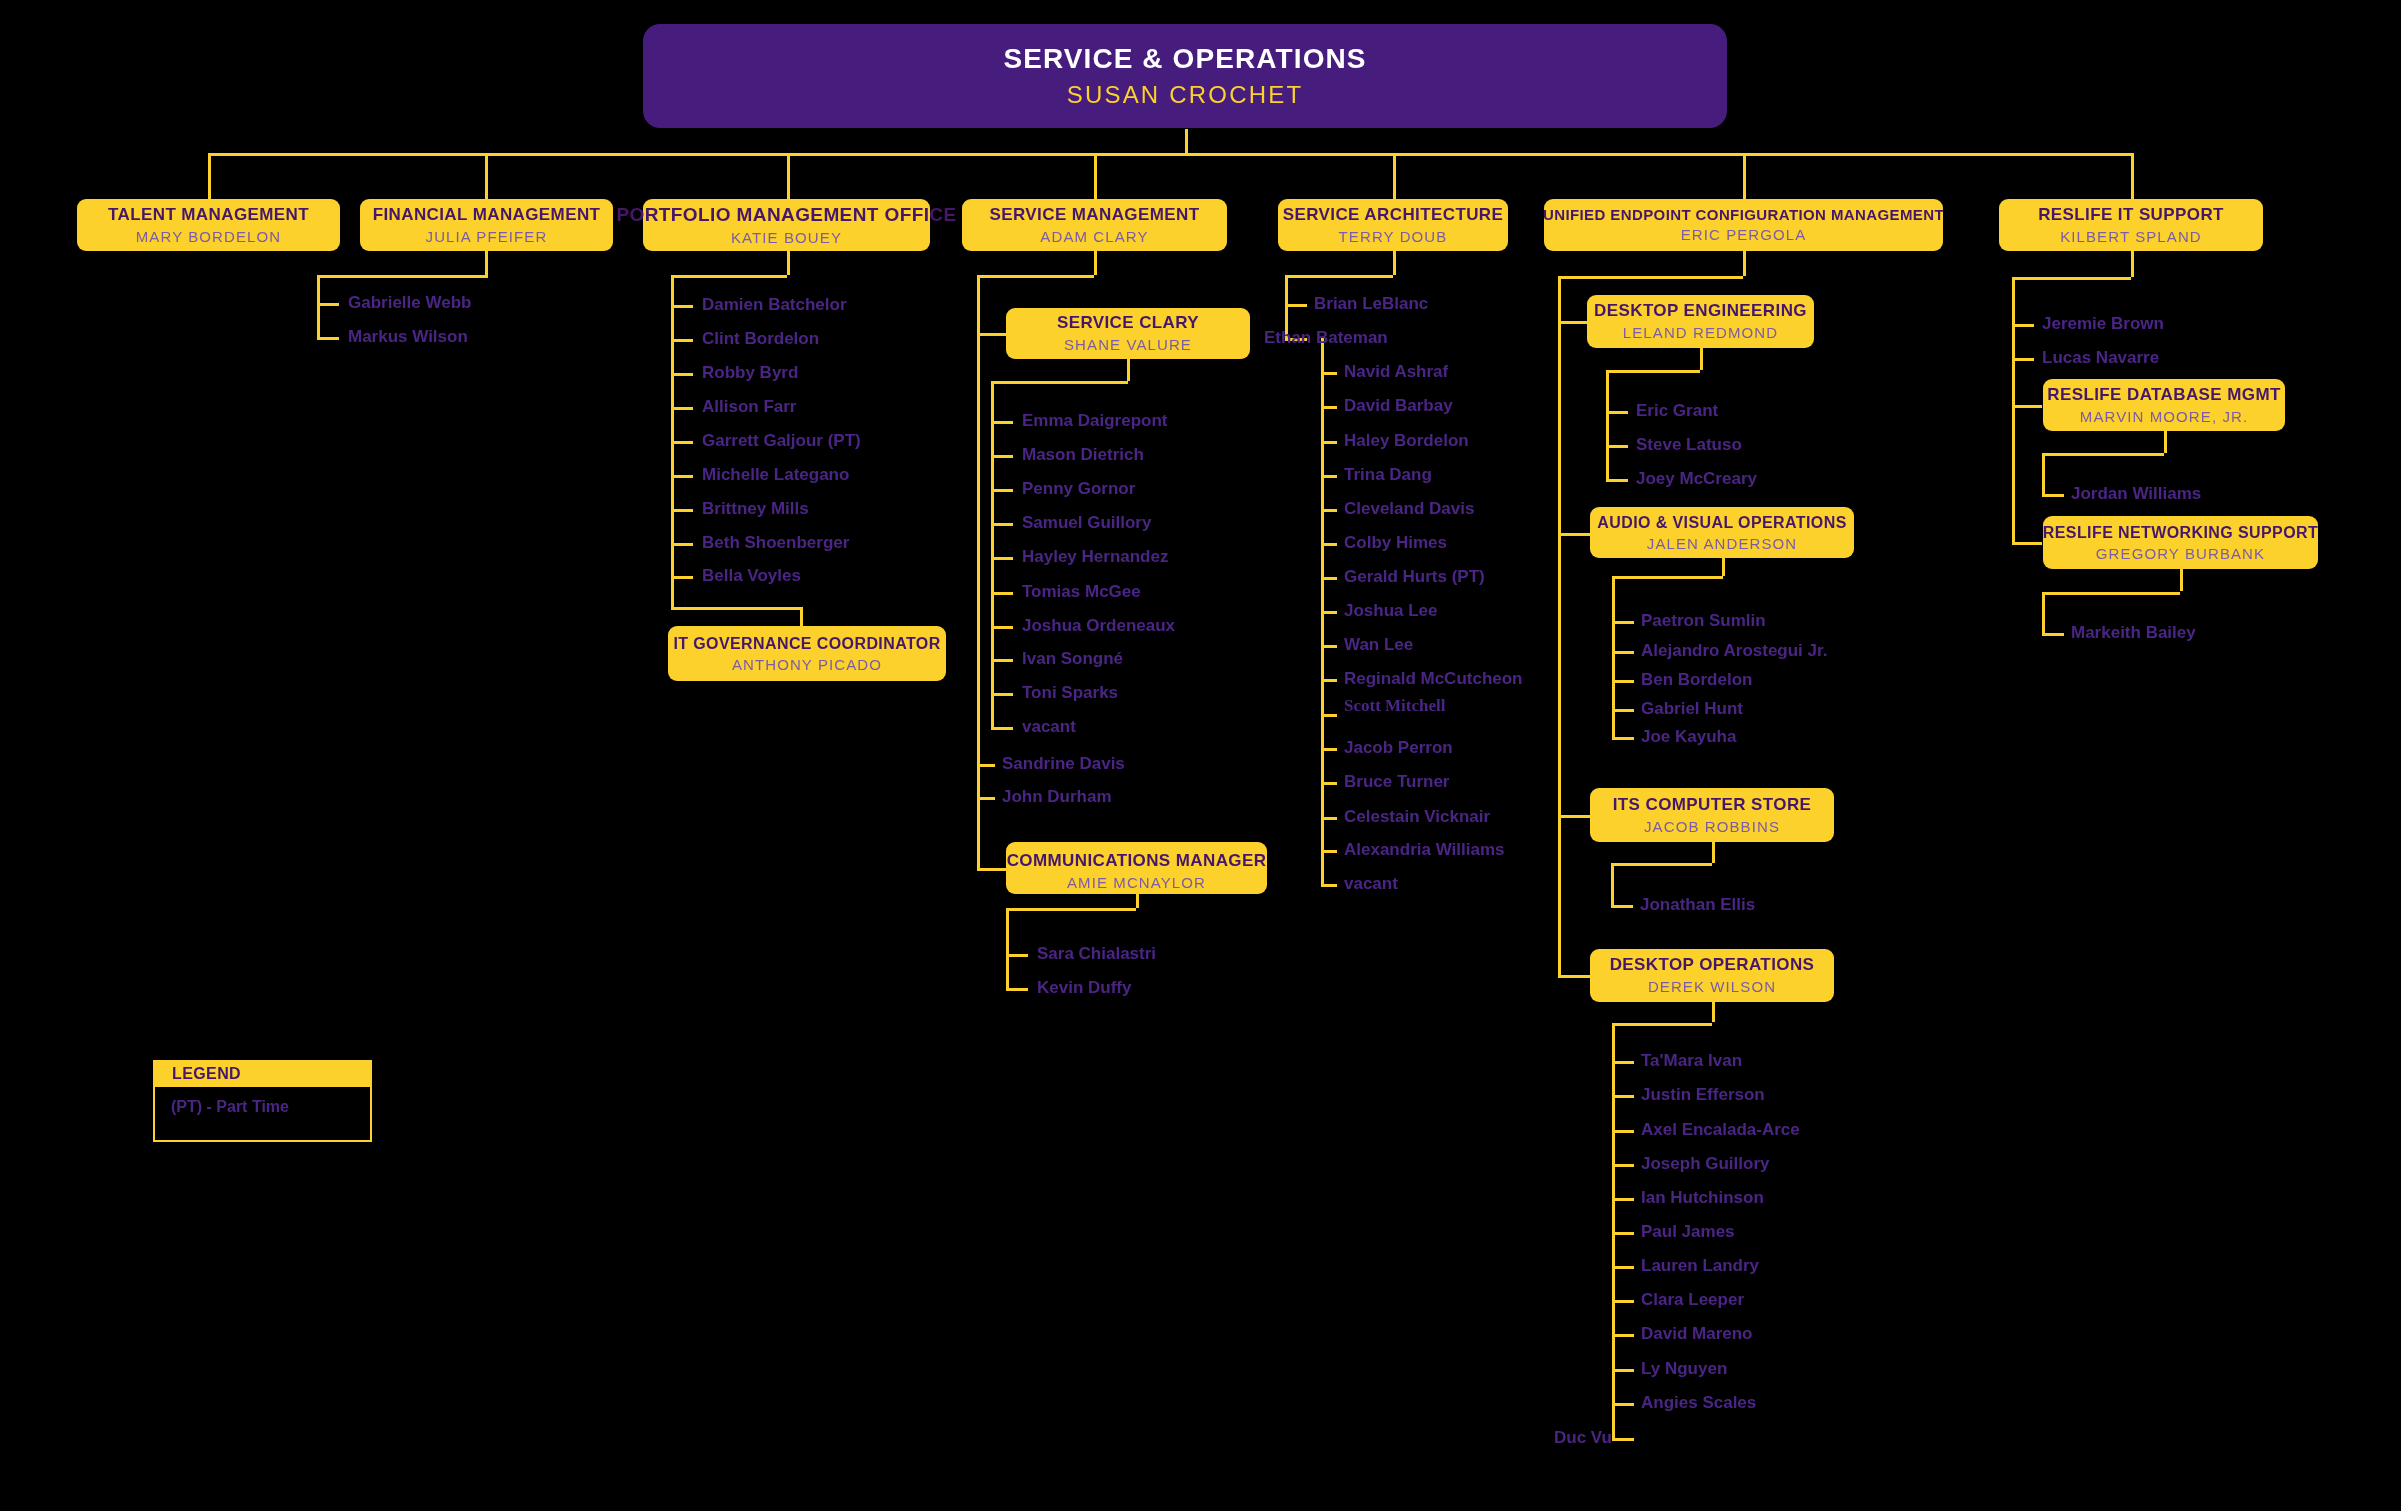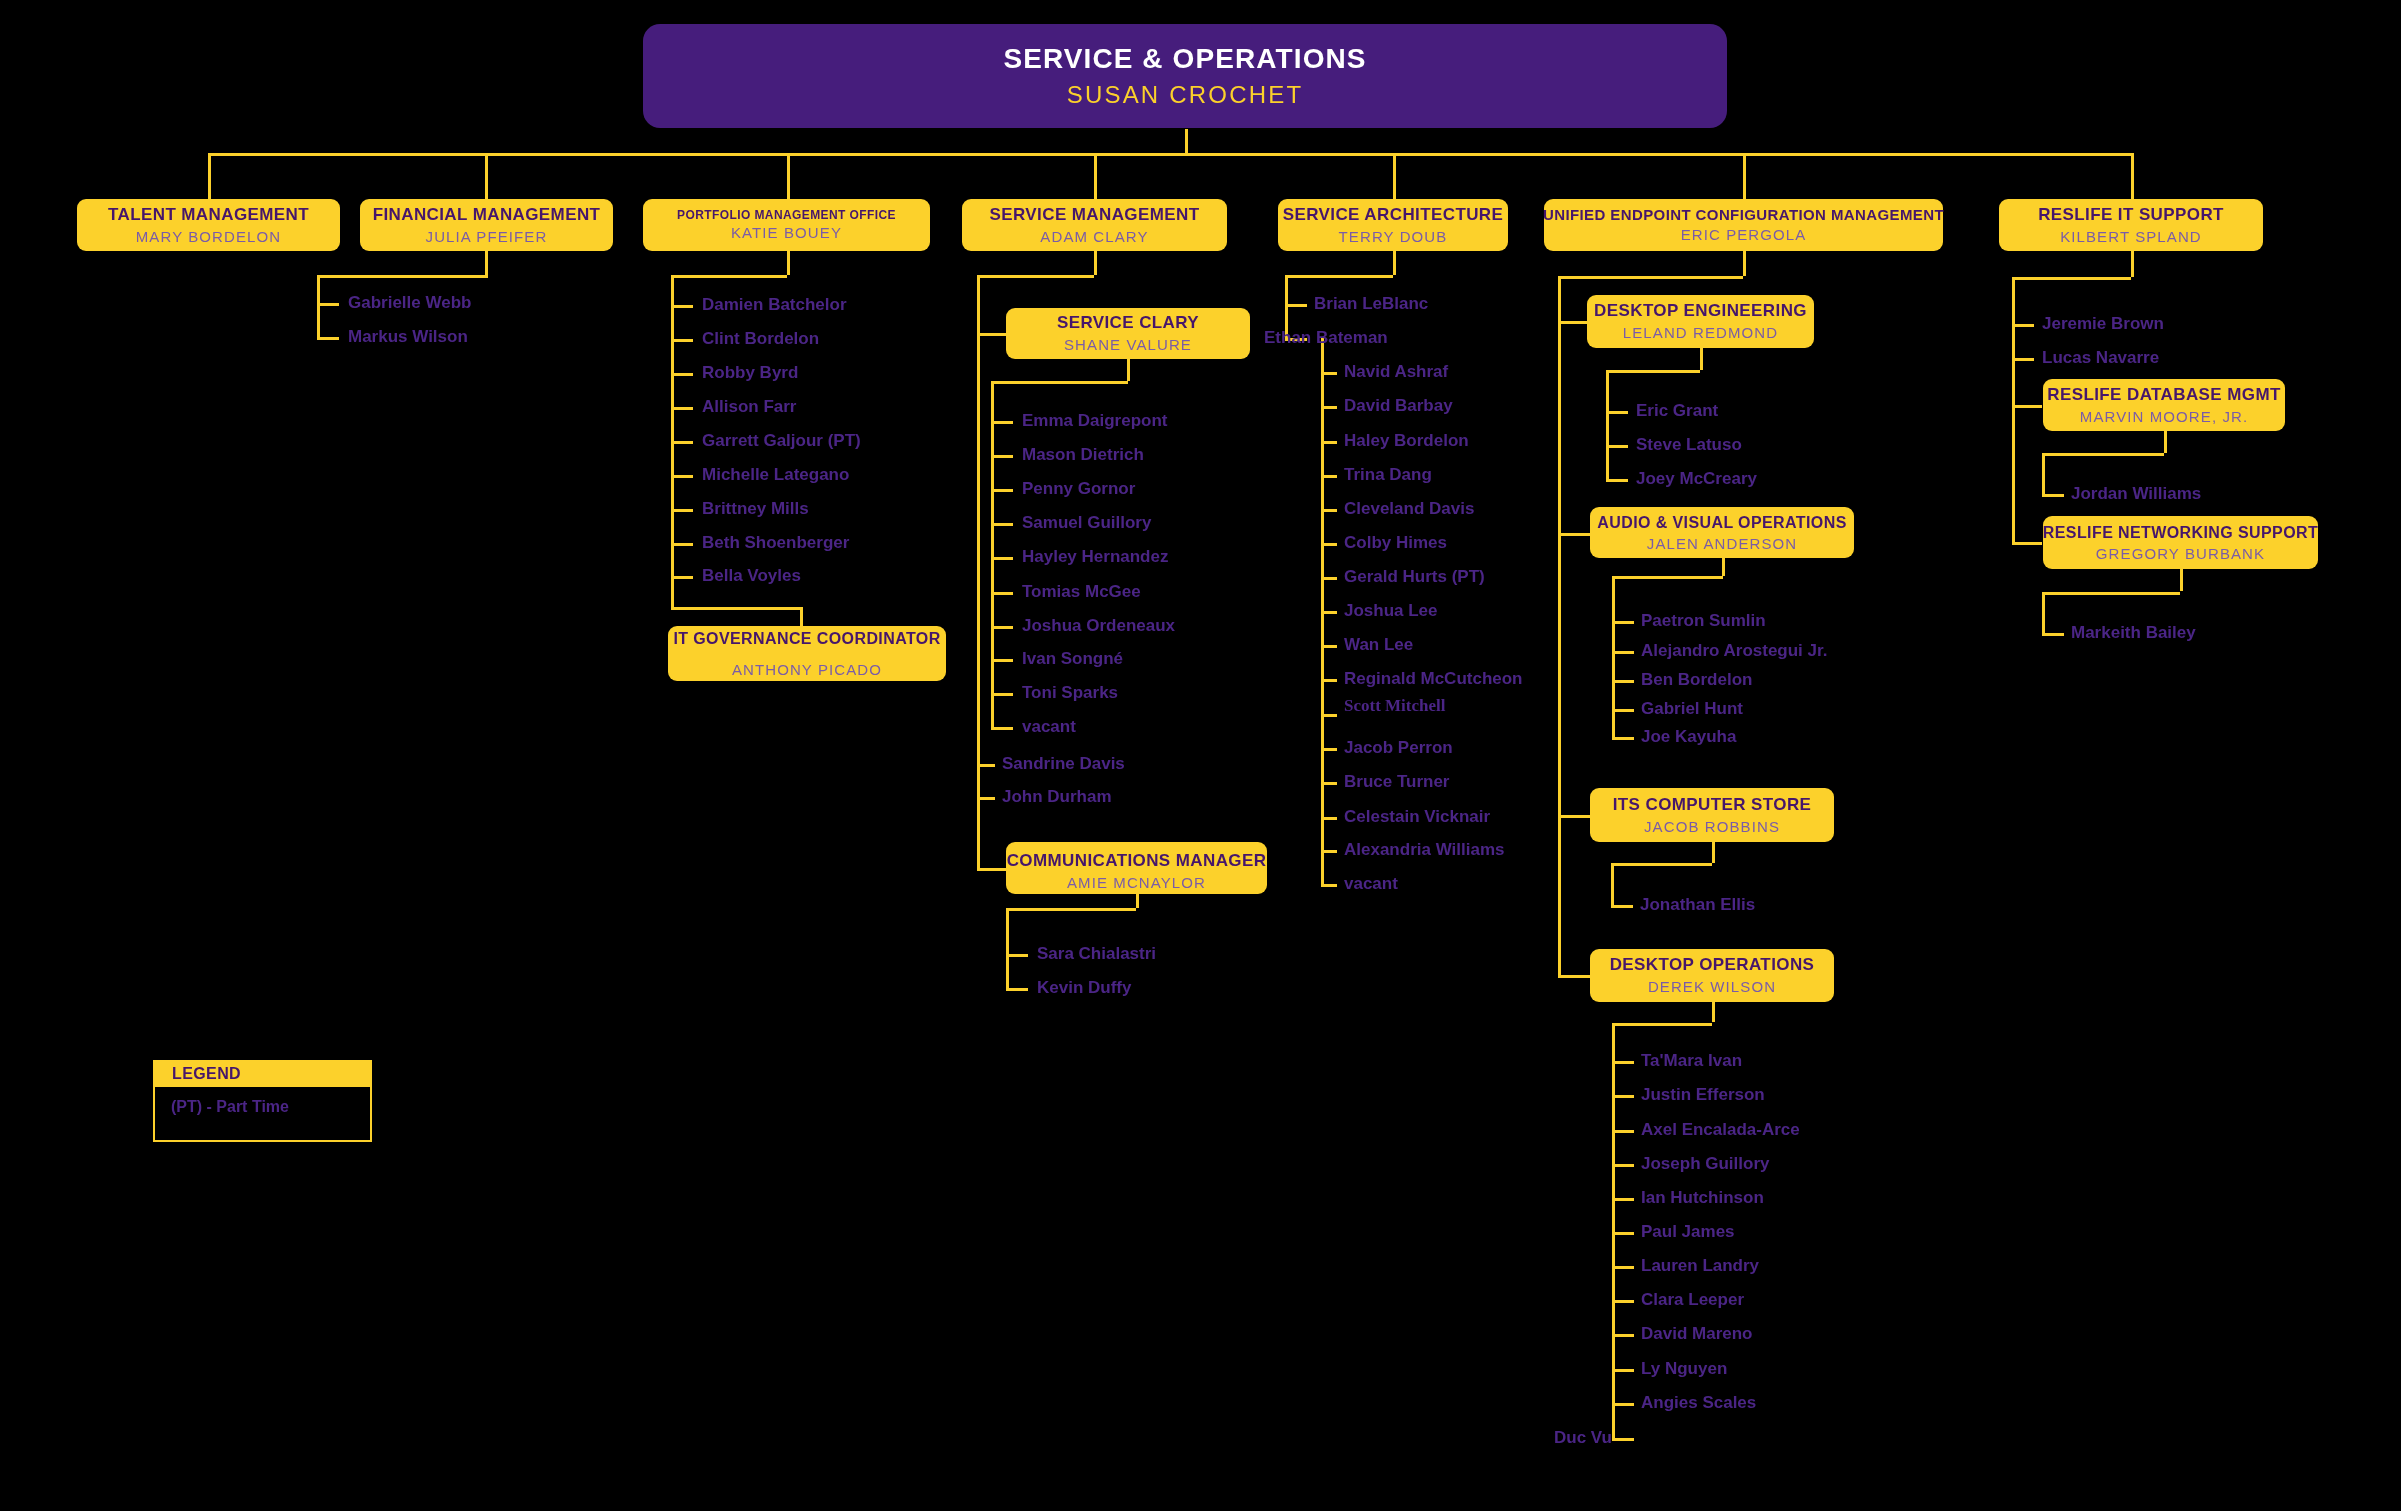--- a/index.html
+++ b/index.html
@@ -180,33 +180,33 @@
       <div class="box-title">TALENT MANAGEMENT</div>
       <div class="box-name">MARY BORDELON</div>
     </div>
     <div class="box" style="left: 360px; top: 199px; width: 253px; height: 52px;">
       <div class="box-title">FINANCIAL MANAGEMENT</div>
       <div class="box-name">JULIA PFEIFER</div>
     </div>
     <div class="staff" style="left: 348px; top: 303px;">Gabrielle Webb</div>
     <div class="staff" style="left: 348px; top: 337px;">Markus Wilson</div>
     <div class="box" style="left: 643px; top: 199px; width: 287px; height: 52px;">
-      <div class="box-title" style="font-size: 12px;">PORTFOLIO MANAGEMENT OFFICE</div>
+      <div class="box-title" style="font-size: 19px;">PORTFOLIO MANAGEMENT OFFICE</div>
       <div class="box-name">KATIE BOUEY</div>
     </div>
     <div class="staff" style="left: 702px; top: 305px;">Damien Batchelor</div>
     <div class="staff" style="left: 702px; top: 339px;">Clint Bordelon</div>
     <div class="staff" style="left: 702px; top: 373px;">Robby Byrd</div>
     <div class="staff" style="left: 702px; top: 407px;">Allison Farr</div>
     <div class="staff" style="left: 702px; top: 441px;">Garrett Galjour (PT)</div>
     <div class="staff" style="left: 702px; top: 475px;">Michelle Lategano</div>
     <div class="staff" style="left: 702px; top: 509px;">Brittney Mills</div>
     <div class="staff" style="left: 702px; top: 543px;">Beth Shoenberger</div>
     <div class="staff" style="left: 702px; top: 576px;">Bella Voyles</div>
-    <div class="box" style="left: 668px; top: 626px; width: 278px; height: 55px; justify-content: space-between;">
+    <div class="box" style="left: 668px; top: 626px; width: 278px; height: 55px;">
       <div class="box-title" style="font-size: 16px;">IT GOVERNANCE COORDINATOR</div>
       <div class="box-name">ANTHONY PICADO</div>
     </div>
     <div class="box" style="left: 962px; top: 199px; width: 265px; height: 52px;">
       <div class="box-title">SERVICE MANAGEMENT</div>
       <div class="box-name">ADAM CLARY</div>
     </div>
     <div class="staff" style="left: 1002px; top: 764px;">Sandrine Davis</div>
     <div class="staff" style="left: 1002px; top: 797px;">John Durham</div>
     <div class="box" style="left: 1006px; top: 308px; width: 244px; height: 51px;">

